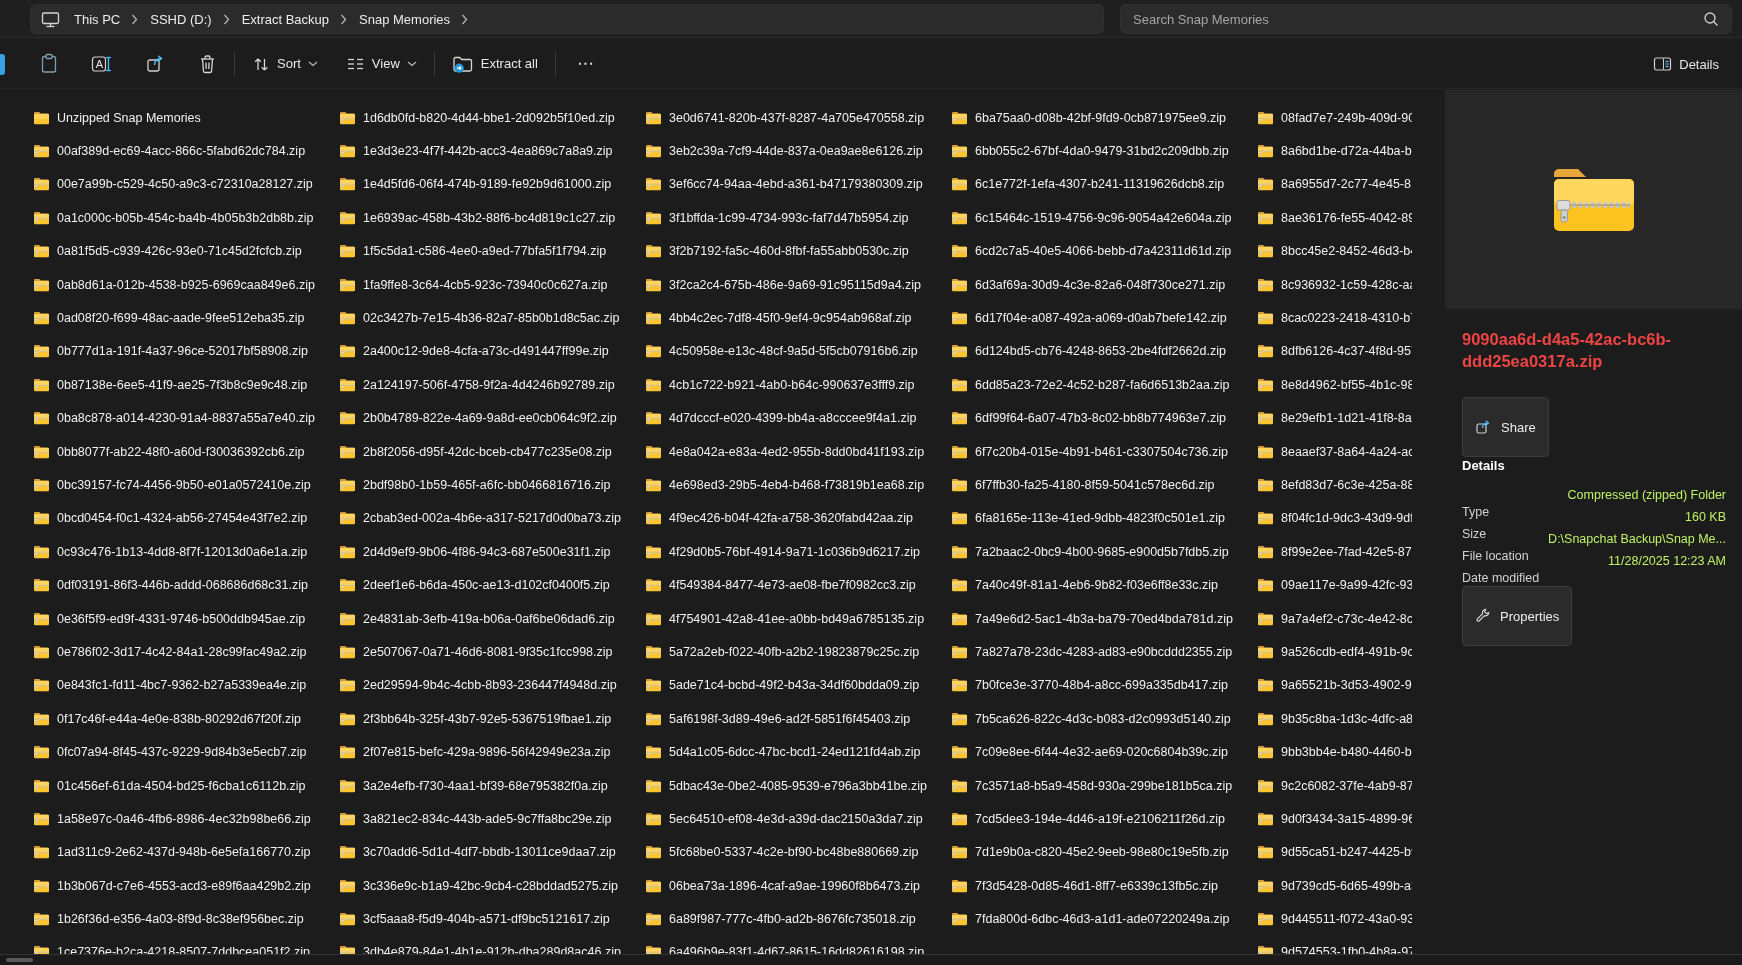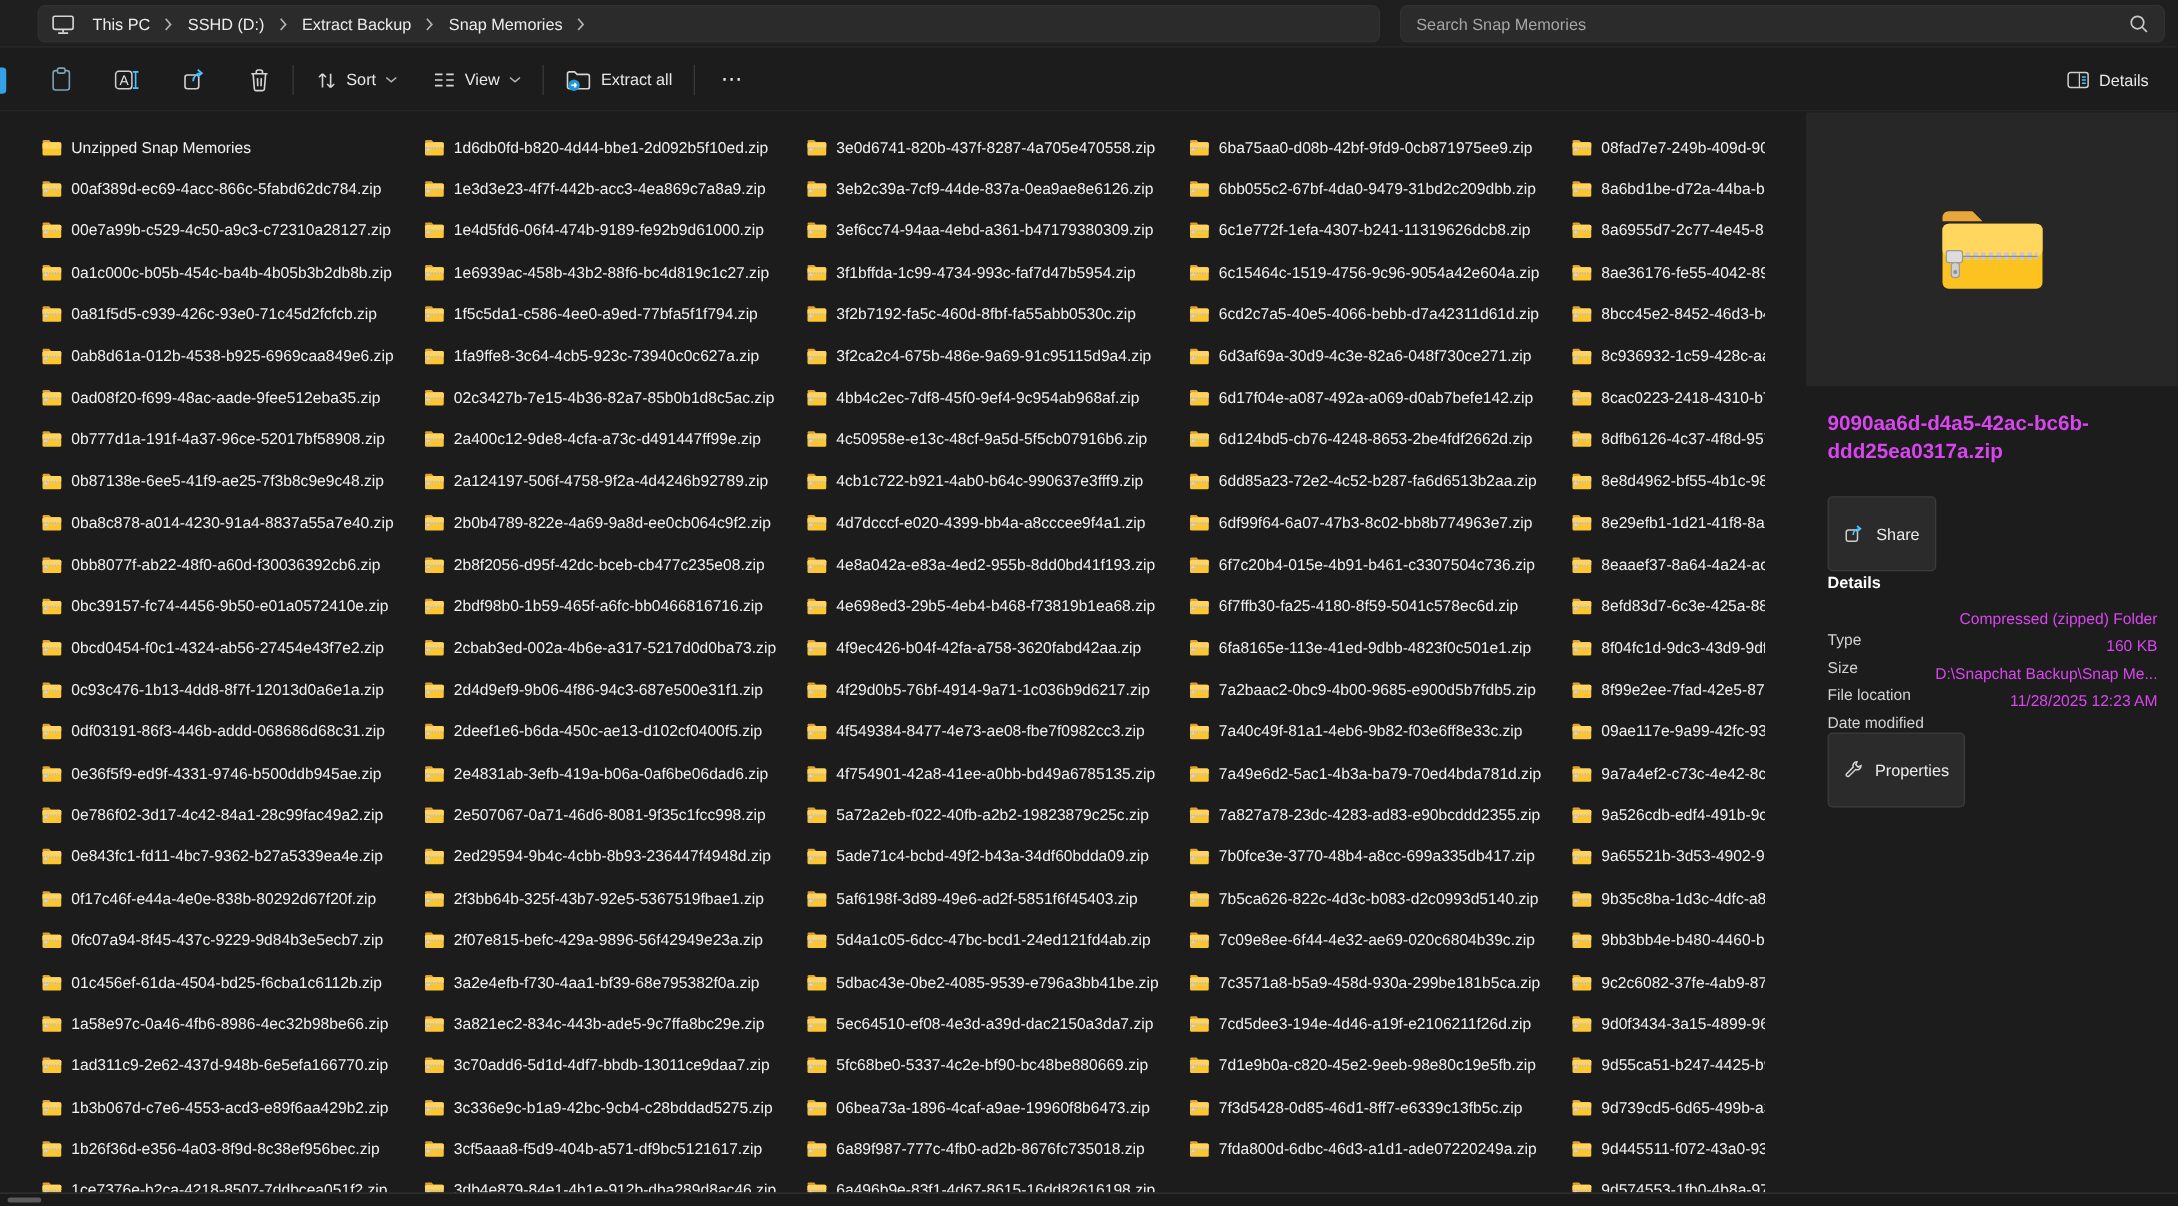--- a/index.html
+++ b/index.html
@@ -41,31 +41,31 @@
   .file-col.clipped { width:155px; overflow:hidden; }
   .file-item { height:33.4px; display:flex; align-items:center; gap:7px; white-space:nowrap; }
   .fi-icon { flex:none; width:17px; height:14px; }
   .fi-label { font-size:12.5px; color:#f1f1f1; }
 
   
   .details-panel { position:absolute; left:1445px; top:0; width:297px; height:875px; background:#1c1c1c; }
   .dp-icon-area { position:absolute; left:0; top:0; width:297px; height:219px;
     background:#272727; display:flex; align-items:center; justify-content:center; }
   .dp-name { position:absolute; left:17px; top:238px; width:268px;
-    font-size:16.5px; font-weight:bold; color:#d946ef; line-height:1.35; word-break:break-all; }
+    font-size:16.5px; font-weight:bold; color:#ef4444; line-height:1.35; word-break:break-all; }
   .dp-btn { position:absolute; display:flex; align-items:center; gap:9px;
     background:#2b2b2b; border:1px solid #3c3c3c; border-radius:4px;
     padding:21px 12px; font-size:13px; color:#ededed; cursor:default; }
   .dp-share { left:17px; top:307px; }
   .dp-props { left:17px; top:496px; }
   .dp-details-h { position:absolute; left:17px; top:368px; font-size:13px; font-weight:bold; color:#ffffff; }
   .dp-rows { position:absolute; left:17px; top:394px; width:264px; }
   .dp-row { display:flex; justify-content:space-between; height:22px; align-items:center; }
   .dp-row .lab { font-size:12.5px; color:#d2d2d2; white-space:nowrap;margin-top:34px; }
-  .dp-row .val { font-size:12.5px; color:#d946ef; white-space:nowrap; }
+  .dp-row .val { font-size:12.5px; color:#bef264; white-space:nowrap; }
 
   
   .statusbar { position:absolute; left:0; bottom:0; width:1742px; height:11px;
     background:#1a1a1a; border-top:1px solid #343434; }
   .hscroll-thumb { position:absolute; left:6px; bottom:3px; width:27px; height:4px;
     background:#5a5a5a; border-radius:2px; }
 </style>
 </head>
 <body>
 

